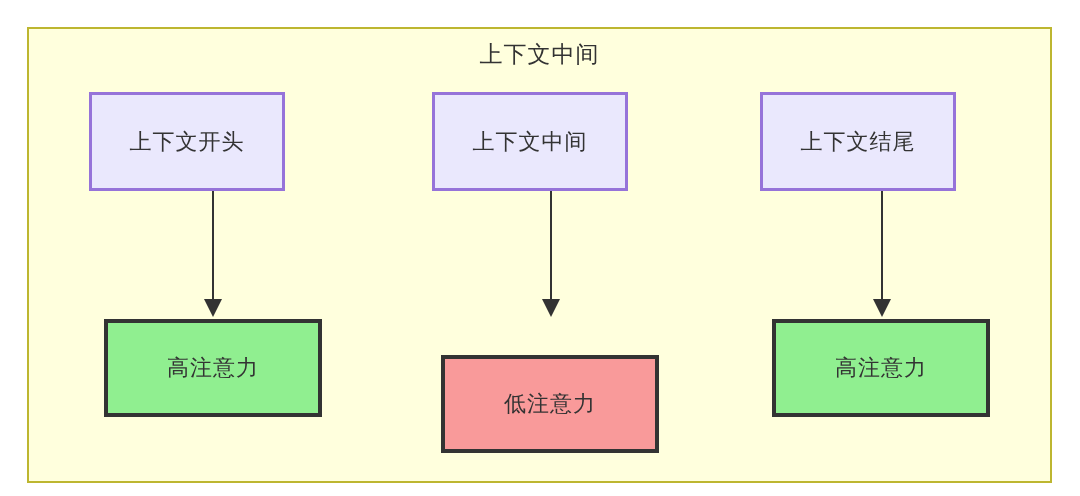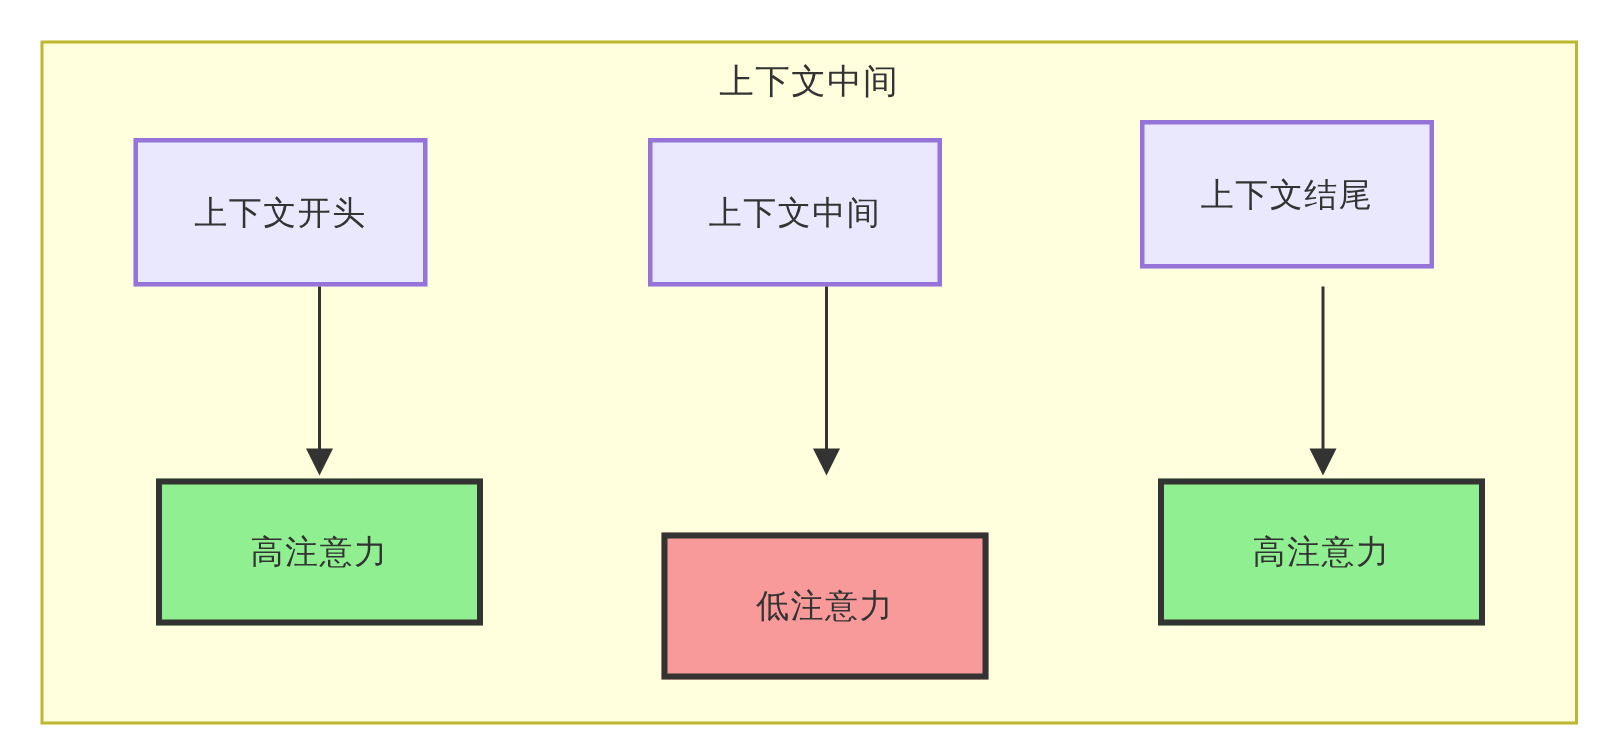--- a/index.html
+++ b/index.html
@@ -73,21 +73,21 @@
     height: 98px;
     border: 4px solid #333333;
   }
 
   .node.level.high { background: #90ef90; }
   .node.level.low  { background: #f99a9a; }
 
   
   .col1.ctx   { left: 89px;  top: 92px; }
   .col2.ctx   { left: 432px; top: 92px; }
-  .col3.ctx   { left: 760px; top: 80px; }
+  .col3.ctx   { left: 760px; top: 92px; }
 
   .col1.level { left: 104px; top: 319px; }
   .col2.level { left: 441px; top: 319px; margin-top: 36px; }
   .col3.level { left: 772px; top: 319px; }
 
   
   #edges {
     position: absolute;
     left: 0;
     top: 0;

